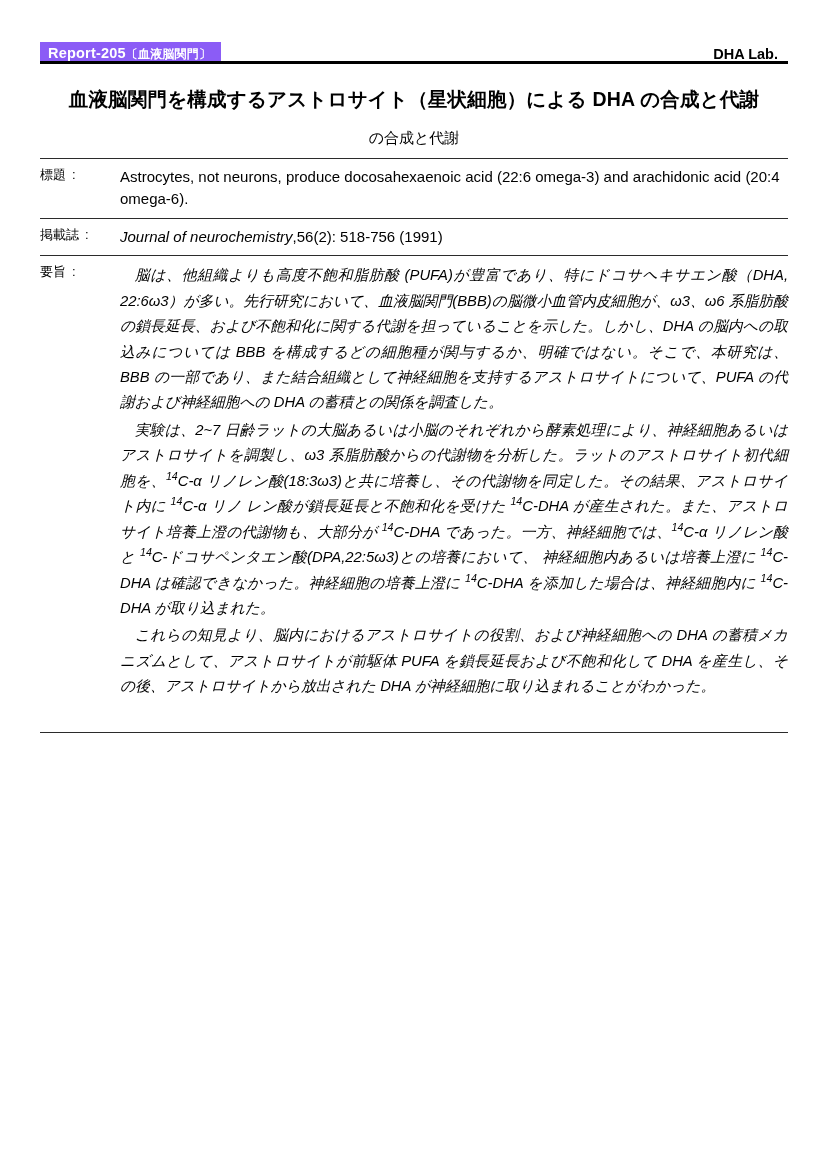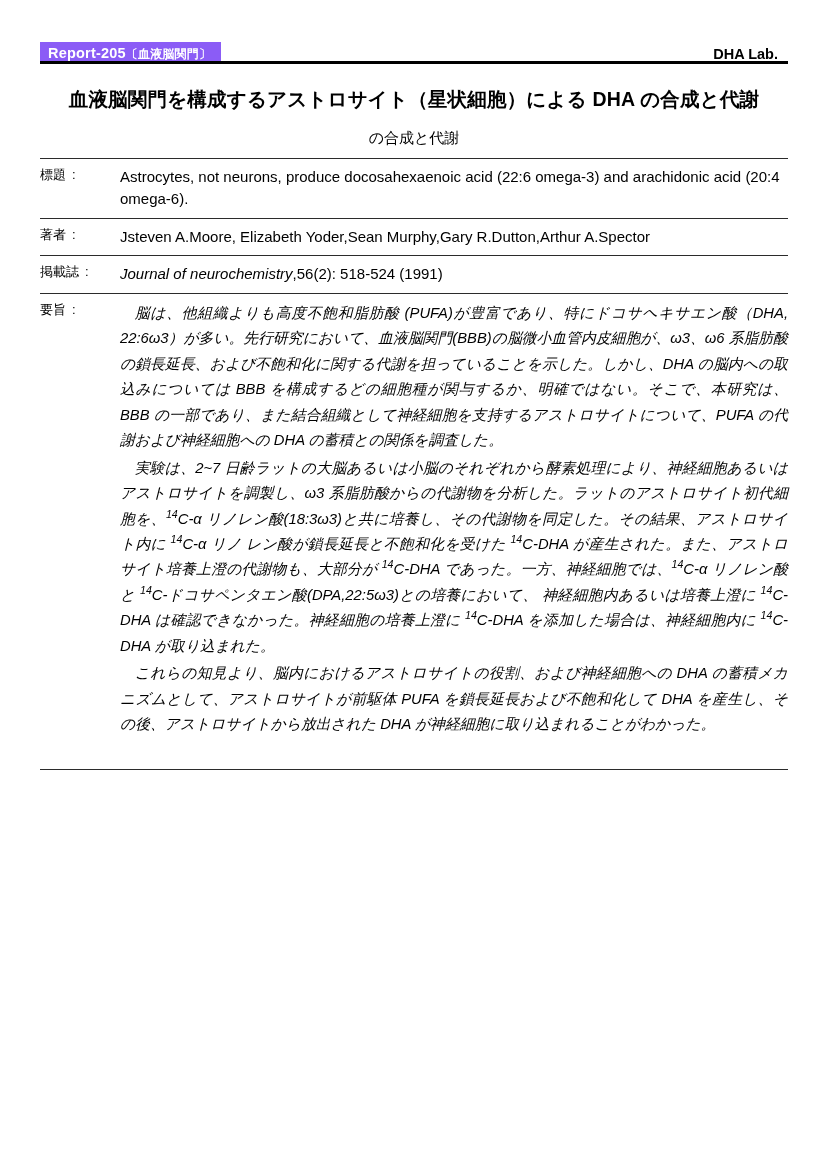--- a/index.html
+++ b/index.html
@@ -161,30 +161,24 @@
   <table class="table">
     <tbody>
         <tr>
       <td class="label">
         <span>標題</span><span class="colon">:</span>
       </td>
       <td class="value latin">Astrocytes, not neurons, produce docosahexaenoic acid (22:6 omega-3) and arachidonic acid (20:4 omega-6).</td>
     </tr>
     <tr>
       <td class="label">
-        <span>著者</span><span class="colon">:</span>
-      </td>
-      <td class="value latin">Jsteven A.Moore, Elizabeth Yoder,Sean Murphy,Gary R.Dutton,Arthur A.Spector</td>
-    </tr>
-    <tr>
-      <td class="label">
         <span>掲載誌</span><span class="colon">:</span>
       </td>
       <td class="value latin italic-journal">
-        <em>Journal of neurochemistry</em><span>,56(2): 518-524 (1991)</span>
+        <em>Journal of neurochemistry</em><span>,56(2): 518-756 (1991)</span>
       </td>
     </tr>
     <tr class="row-summary">
       <td class="label">
         <span>要旨</span><span class="colon">:</span>
       </td>
       <td class="value summary">
         <p>脳は、他組織よりも高度不飽和脂肪酸 (PUFA)が豊富であり、特にドコサヘキサエン酸（DHA, 22:6ω3）が多い。先行研究において、血液脳関門(BBB)の脳微小血管内皮細胞が、ω3、ω6 系脂肪酸の鎖長延長、および不飽和化に関する代謝を担っていることを示した。しかし、DHA の脳内への取込みについては BBB を構成するどの細胞種が関与するか、明確ではない。そこで、本研究は、 BBB の一部であり、また結合組織として神経細胞を支持するアストロサイトについて、PUFA の代謝および神経細胞への DHA の蓄積との関係を調査した。</p>
         <p>
           <span>実験は、2~7 日齢ラットの大脳あるいは小脳のそれぞれから酵素処理により、神経細胞あるいはアストロサイトを調製し、ω3 系脂肪酸からの代謝物を分析した。ラットのアストロサイト初代細胞を、</span><sup class="sup">14</sup><span>C-α リノレン酸(18:3ω3)と共に培養し、その代謝物を同定した。その結果、アストロサイト内に </span><sup class="sup">14</sup><span>C-α リノ レン酸が鎖長延長と不飽和化を受けた </span><sup class="sup">14</sup><span>C-DHA が産生された。また、アストロサイト培養上澄の代謝物も、大部分が </span><sup class="sup">14</sup><span>C-DHA であった。一方、神経細胞では、</span><sup class="sup">14</sup><span>C-α リノレン酸と </span><sup class="sup">14</sup><span>C-ドコサペンタエン酸(DPA,22:5ω3)との培養において、 神経細胞内あるいは培養上澄に </span><sup class="sup">14</sup><span>C-DHA は確認できなかった。神経細胞の培養上澄に </span><sup class="sup">14</sup><span>C-DHA を添加した場合は、神経細胞内に </span><sup class="sup">14</sup><span>C-DHA が取り込まれた。</span>

